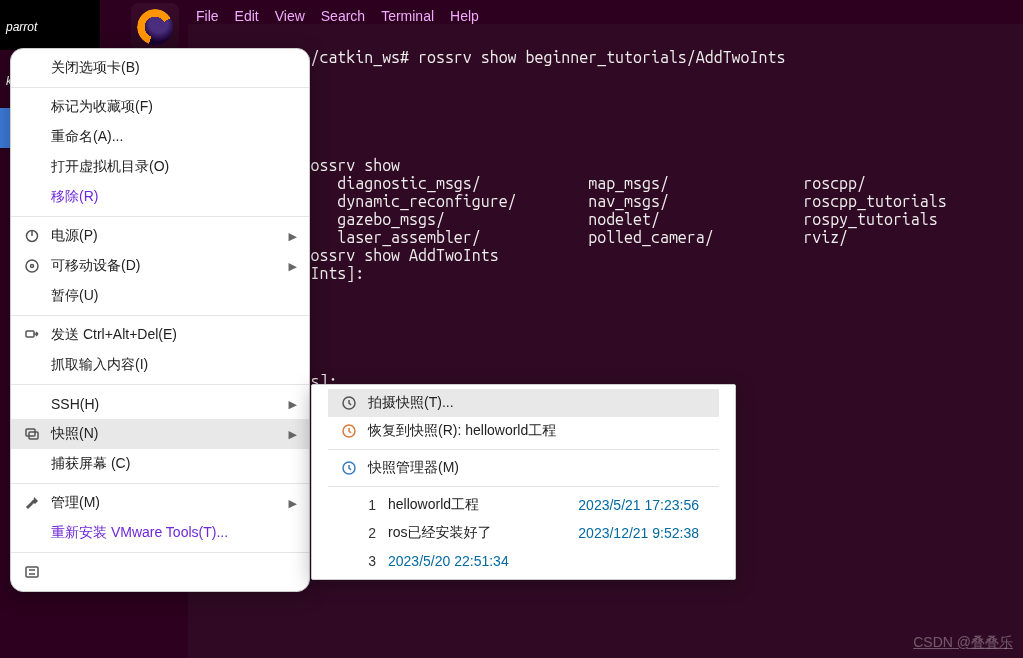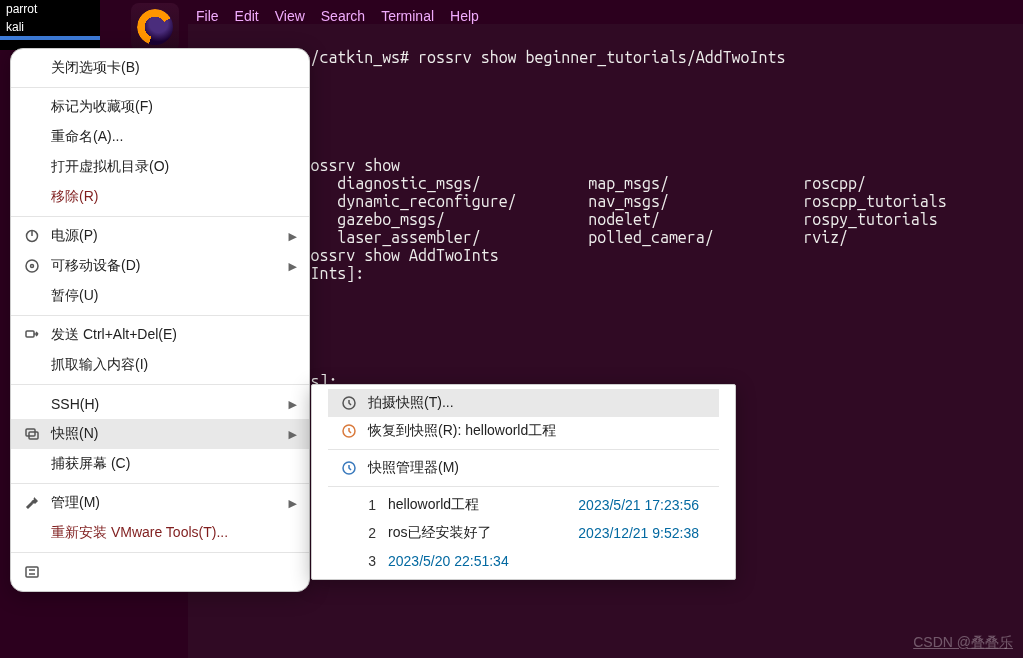--- a/index.html
+++ b/index.html
@@ -16,21 +16,22 @@
       position: absolute;
       left: 0;
       top: 0;
       width: 100px;
       height: 50px;
       background: #000;
       color: #fff;
       font-size: 12px;
     }
     .sidebar-tabs .tab {
-      padding: 2px 6px;
+      padding: 20px 6px;
+      font-style: italic;
     }
     .sidebar-tabs .tab.selected {
       background: #3d7bd8;
     }
     .launcher {
       position: absolute;
       left: 128px;
       top: 0;
       width: 54px;
       height: 658px;
@@ -102,21 +103,21 @@
       font-size: 14px;
       color: #222;
     }
     .menu-item {
       display: flex;
       align-items: center;
       height: 30px;
       padding: 0 12px 0 10px;
     }
     .menu-item.hover { background: #e8e8e8; }
-    .menu-item.disabled { color: #7f1d1d; justify-content: center; }
+    .menu-item.disabled { color: #6d28d9; justify-content: center; }
     .menu-item .micon { width: 22px; display: inline-flex; align-items: center; justify-content: center; color: #555;}
     .menu-item .micon svg { width: 16px; height: 16px; }
     .menu-item .label { flex: 1; padding-left: 8px; }
     .menu-item .arrow { color: #666; font-size: 11px;}
     .menu-sep { height: 1px; background: #e4e4e4; margin: 4px 0;}
     
     .submenu {
       position: absolute;
       left: 311px;
       top: 384px;

